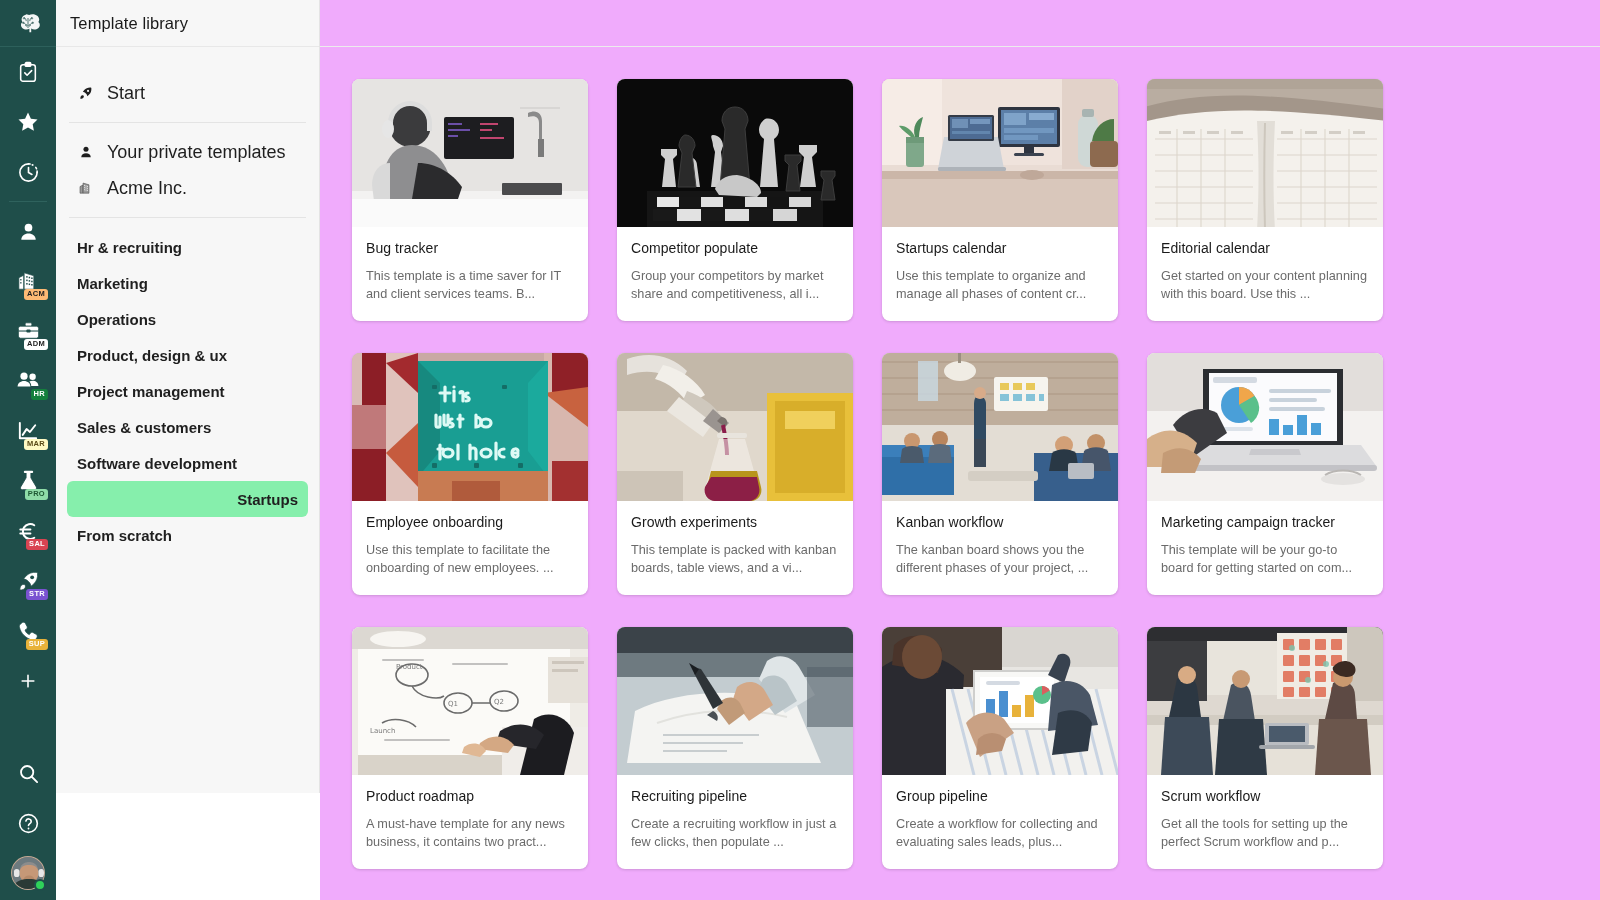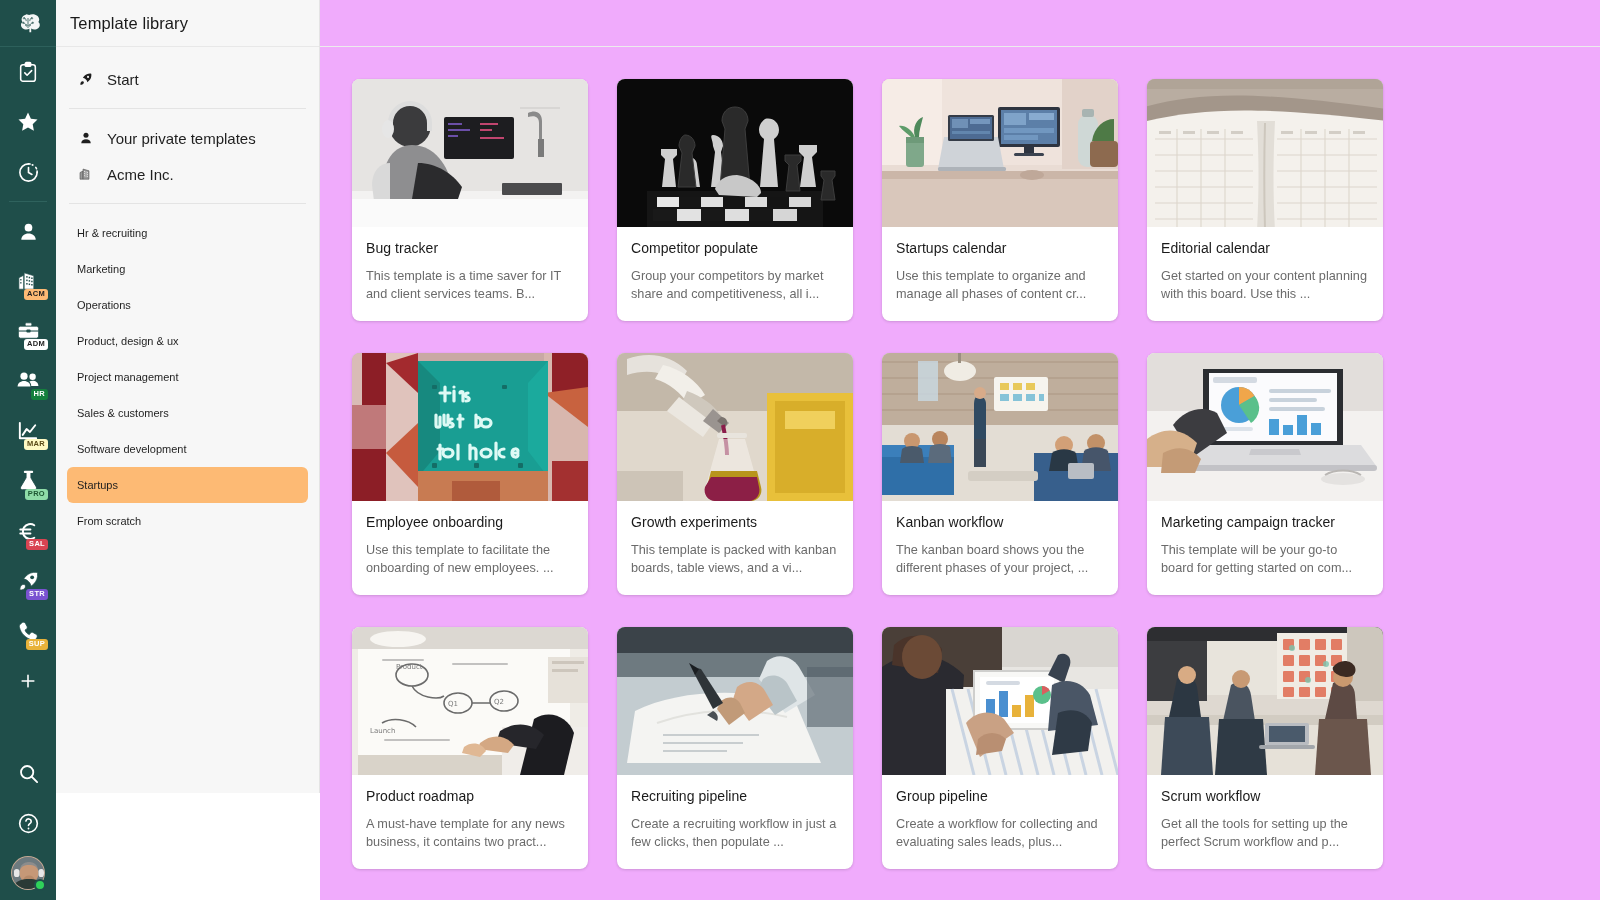--- a/index.html
+++ b/index.html
@@ -57,47 +57,47 @@
     width: 12px; height: 12px; border-radius: 50%;
     background: #2fd25a; border: 2px solid #1f4e4a;
   }
 
   
   .sidebar {
     width: 264px; flex: 0 0 264px;
     height: 793px;
     background: #f7f7f7;
     border-right: 1px solid #e4e4e4;
-    display: flex; flex-direction: column;
+    display: flex; flex-direction: column; gap: 14px;
   }
   .sidebar-header {
     height: 47px; display: flex; align-items: center;
     padding: 0 0 0 14px;
     border-bottom: 1px solid #e8e8e8;
   }
   .sidebar-title {
     font-size: 16.5px; color: #1a1a1a; font-weight: 400;
     letter-spacing: .1px;
   }
   .sidebar-body { padding: 10px 11px 0 11px; }
   .nav-section { padding: 4px 0; }
   .nav-item {
     display: flex; align-items: center; gap: 13px;
     height: 36px; padding: 0 10px;
     border-radius: 6px; cursor: pointer;
-    color: #1f1f1f; font-size: 15px;
+    color: #1f1f1f; font-size: 18px;
   }
   .nav-item .nav-ico { width: 17px; display: flex; justify-content: center; flex: 0 0 17px; }
   .nav-divider { height: 1px; background: #e4e4e4; margin: 7px 2px; }
   .cat-item {
     height: 36px; display: flex; align-items: center;
     padding: 0 10px; border-radius: 6px; cursor: pointer;
-    color: #1f1f1f; font-size: 11px;
-  }
-  .cat-item.active { background: #fdba74; }
+    color: #1f1f1f; font-size: 15px; font-weight: bold;
+  }
+  .cat-item.active { background: #86efac; justify-content: flex-end; }
 
   
   .main { flex: 1 1 auto; height: 900px; display: flex; flex-direction: column; background: #f0abfc; }
   .main-topbar { height: 47px; border-bottom: 1px solid #ececec; flex: 0 0 47px; }
   .main-content { flex: 1 1 auto; overflow: hidden; padding: 32px 0 0 0; }
   .grid {
     display: grid;
     grid-template-columns: repeat(4, 236px);
     column-gap: 29px;
     row-gap: 32px;

